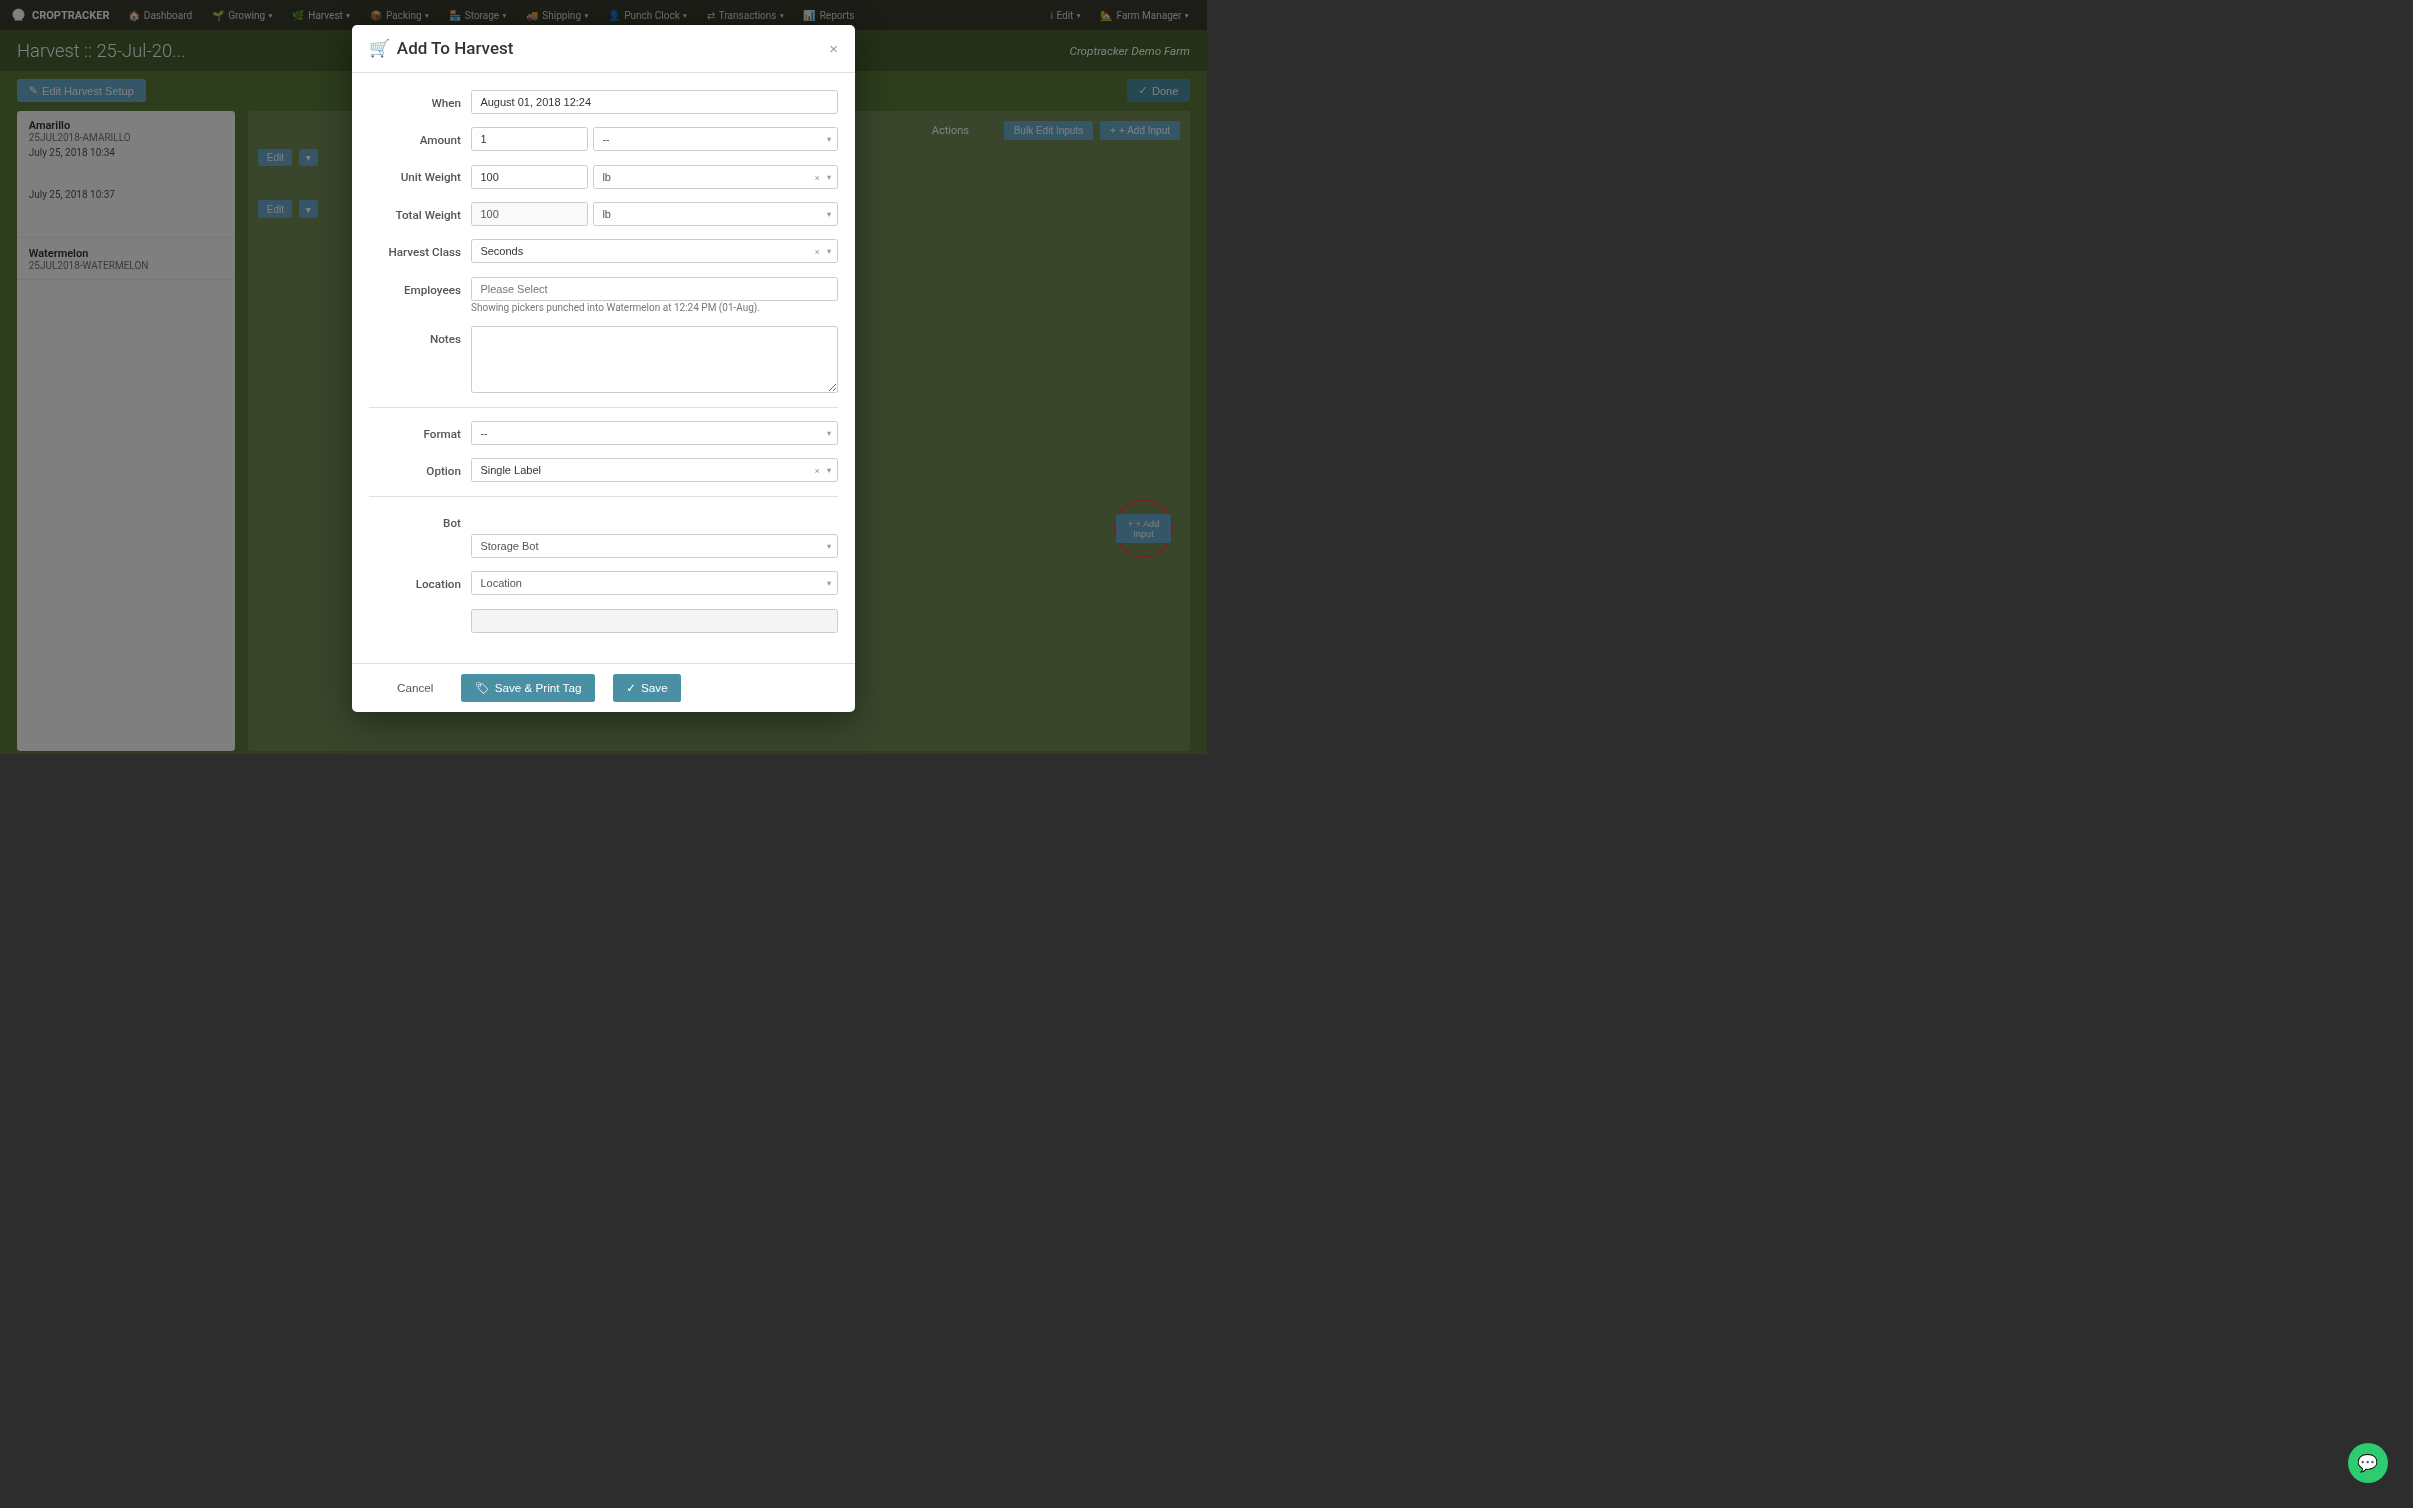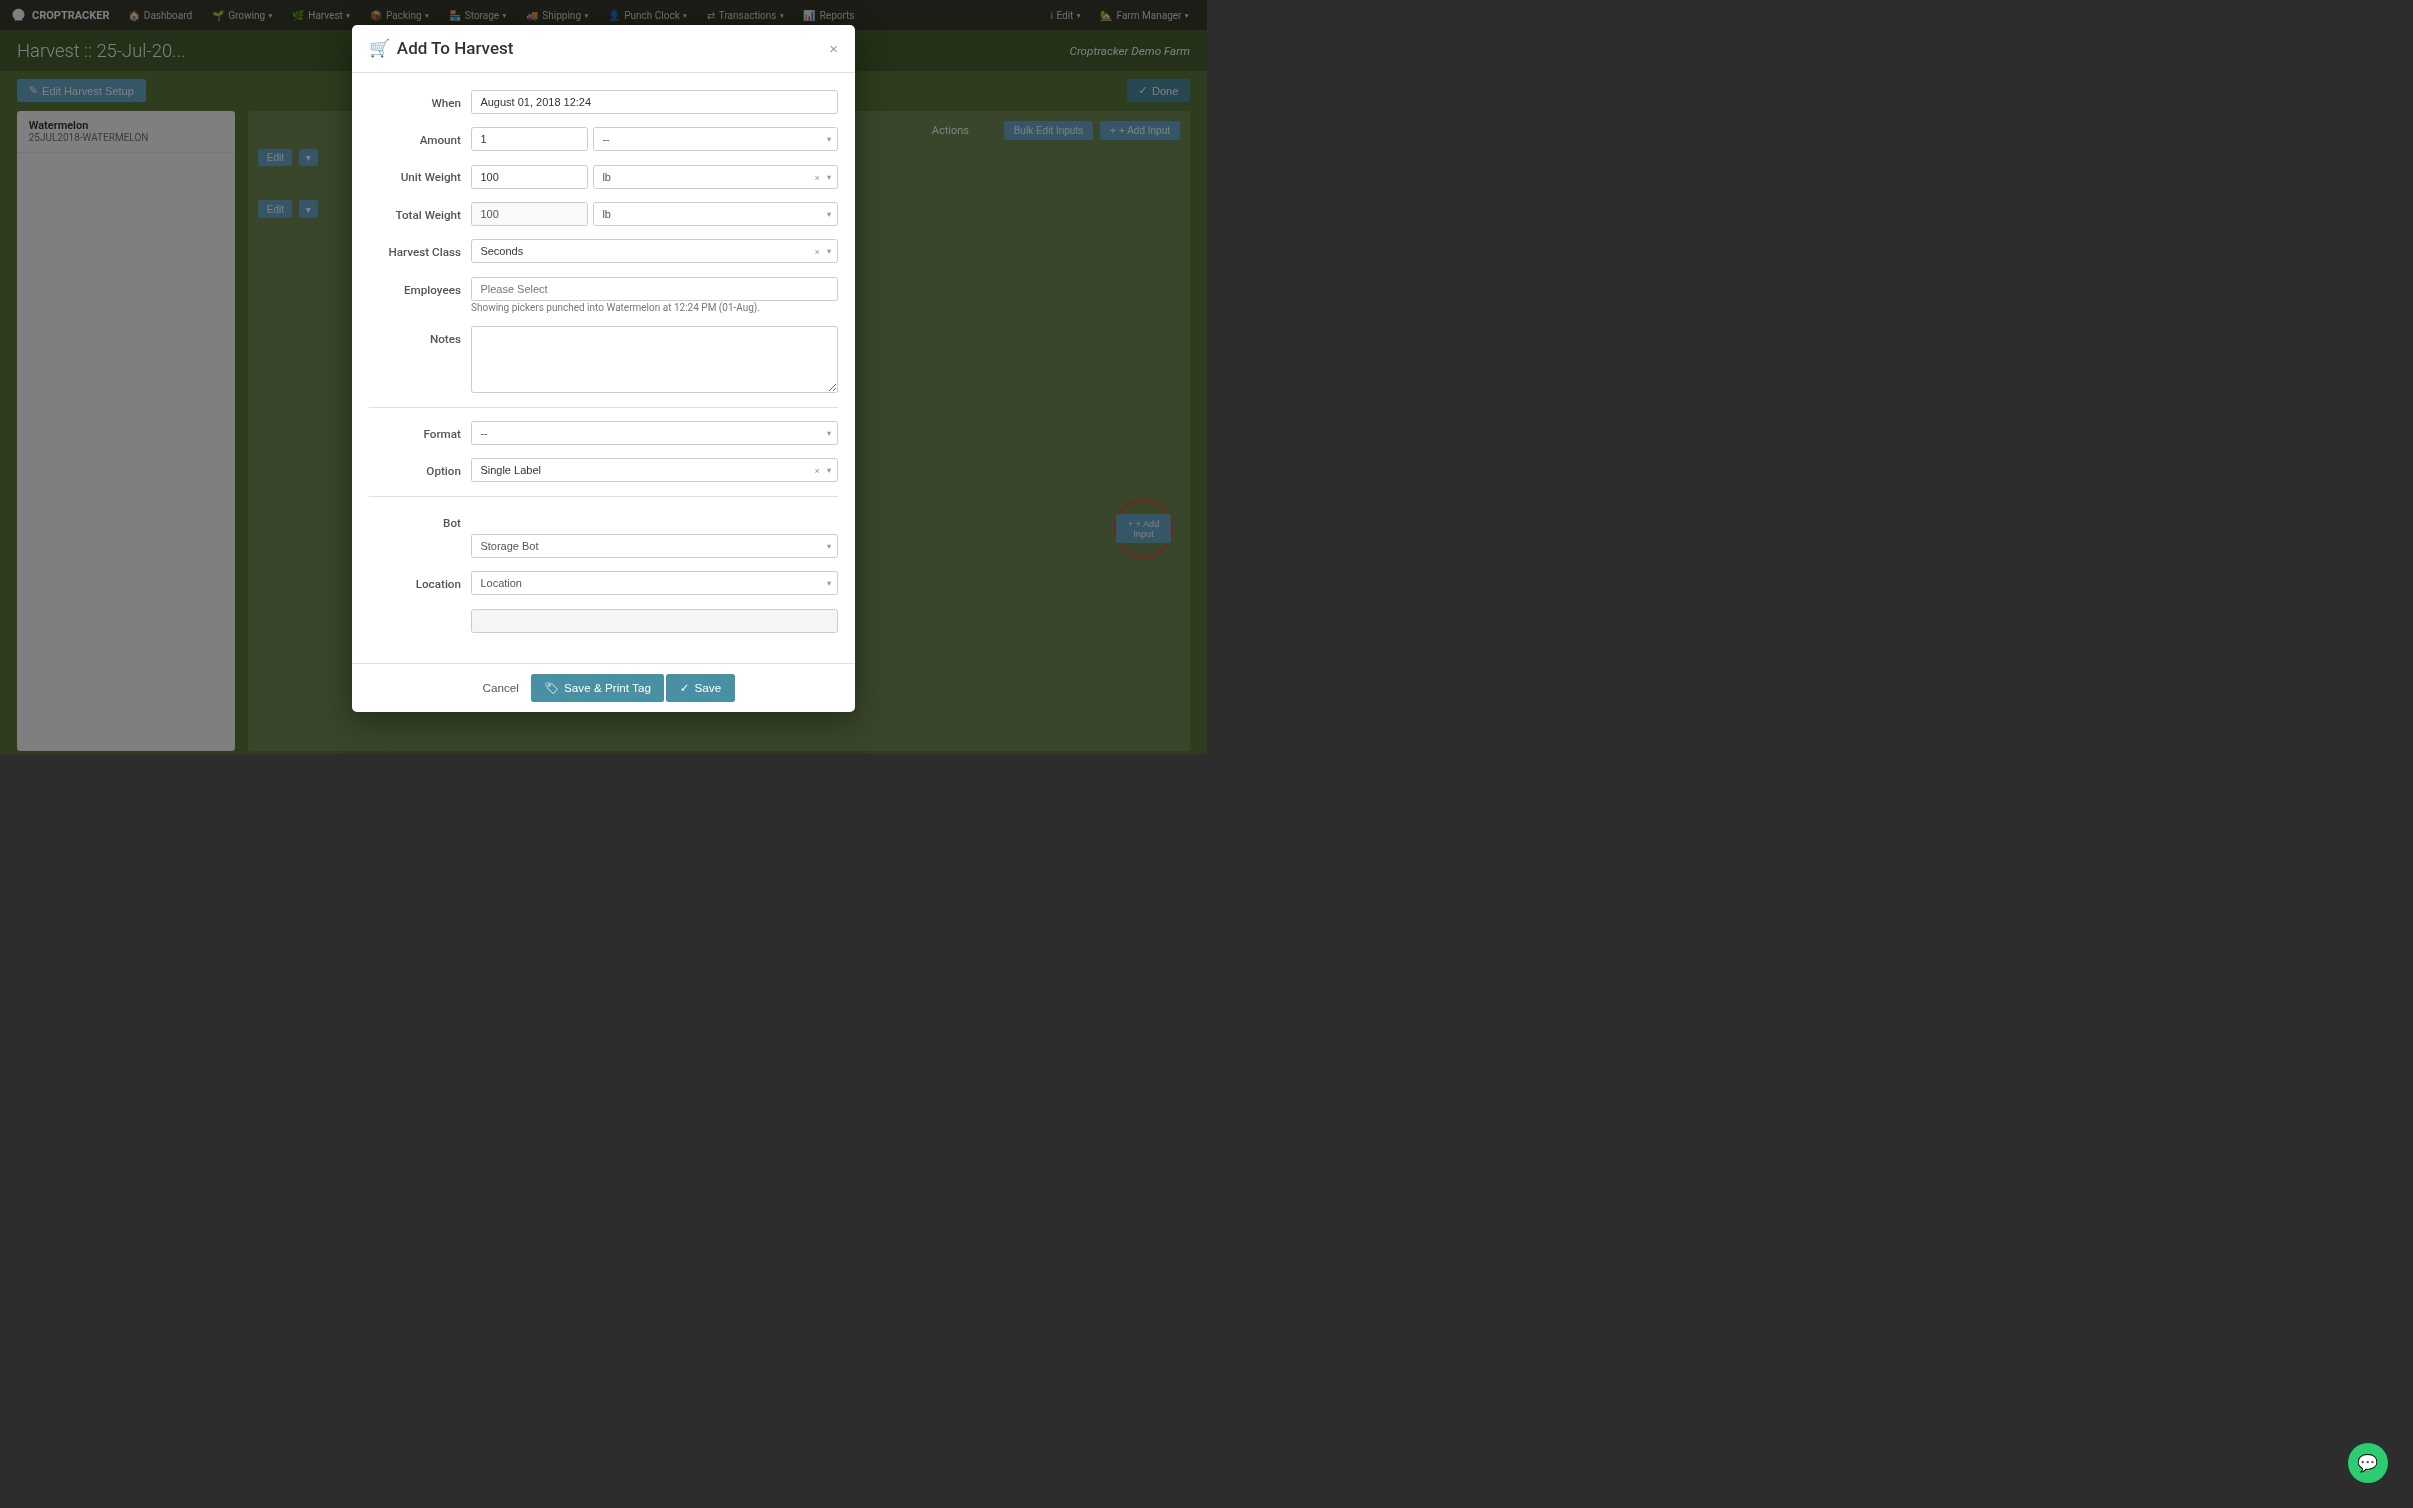--- a/index.html
+++ b/index.html
@@ -391,26 +391,26 @@
       min-height: 67px;
       resize: vertical;
       outline: none;
     }
     .divider {
       border: none;
       border-top: 0.8px solid #e0e0e0;
       margin: 13.4px 0;
     }
     .modal-footer {
-      padding: 10px 25px;
+      padding: 10px 35px;
       border-top: 0.8px solid #e0e0e0;
       display: flex;
       align-items: center;
-      justify-content: center;
-      gap: 2px;
+      justify-content: flex-start;
+      gap: 18px;
     }
     .btn-cancel {
       background: none;
       border: none;
       color: #555;
       font-size: 11.7px;
       cursor: pointer;
       padding: 5px 10px;
     }
     .btn-save-print {
@@ -538,20 +538,28 @@
       <span>✎</span>
       <span>Edit Harvest Setup</span>
     </button>
     <button class="btn-done">
       <span>✓</span>
       <span>Done</span>
     </button>
   </div>
   <div class="page-content">
     <div class="sidebar">
+      <div class="sidebar-item">
+        <div class="crop-name">Amarillo</div>
+        <div class="crop-code">25JUL2018-AMARILLO</div>
+        <div class="time-entry">July 25, 2018 10:34</div>
+        <div style="height:25px;"></div>
+        <div class="time-entry">July 25, 2018 10:37</div>
+        <div style="height:25px;"></div>
+      </div>
       <div class="sidebar-item">
         <div class="crop-name">Watermelon</div>
         <div class="crop-code">25JUL2018-WATERMELON</div>
       </div>
     </div>
     <div class="main-content">
       <div class="main-header">
         <span class="col-header">Actions</span>
         <button class="btn-bulk-edit">Bulk Edit Inputs</button>
         <button class="btn-add-input">

